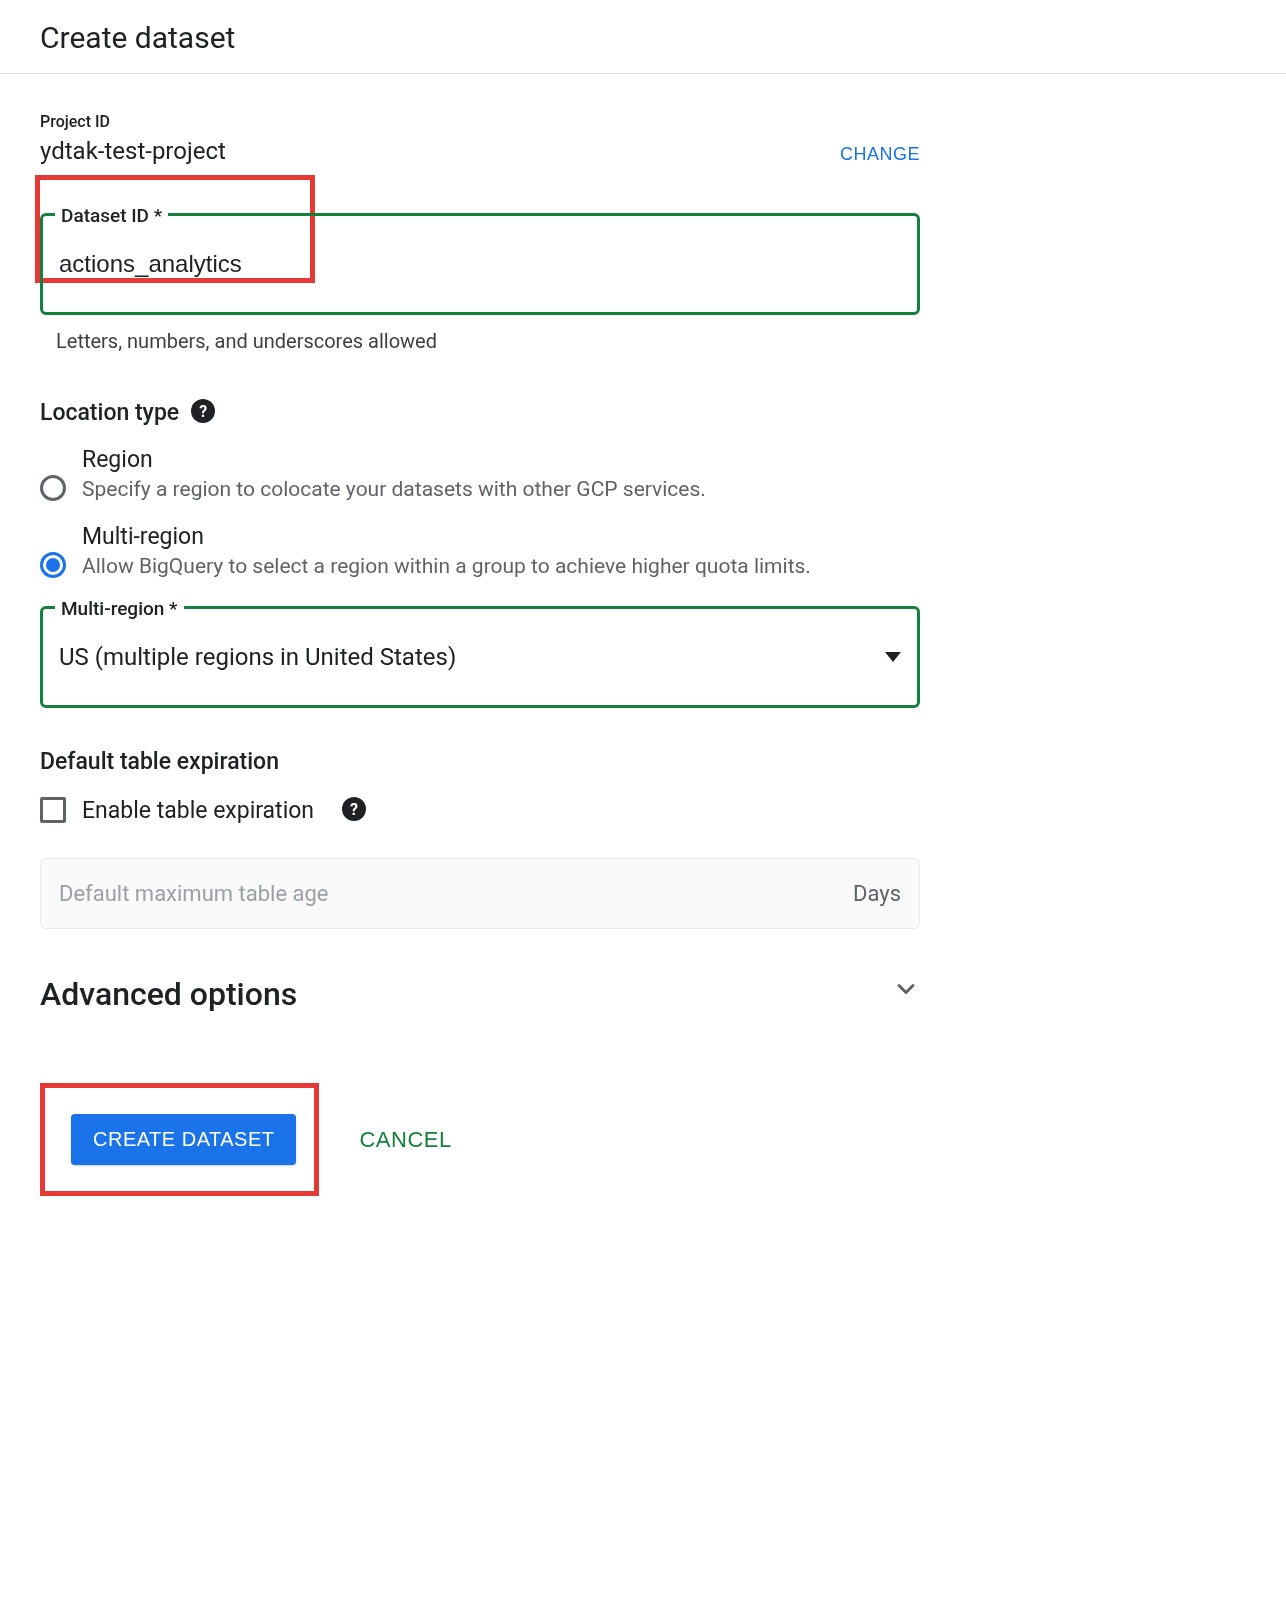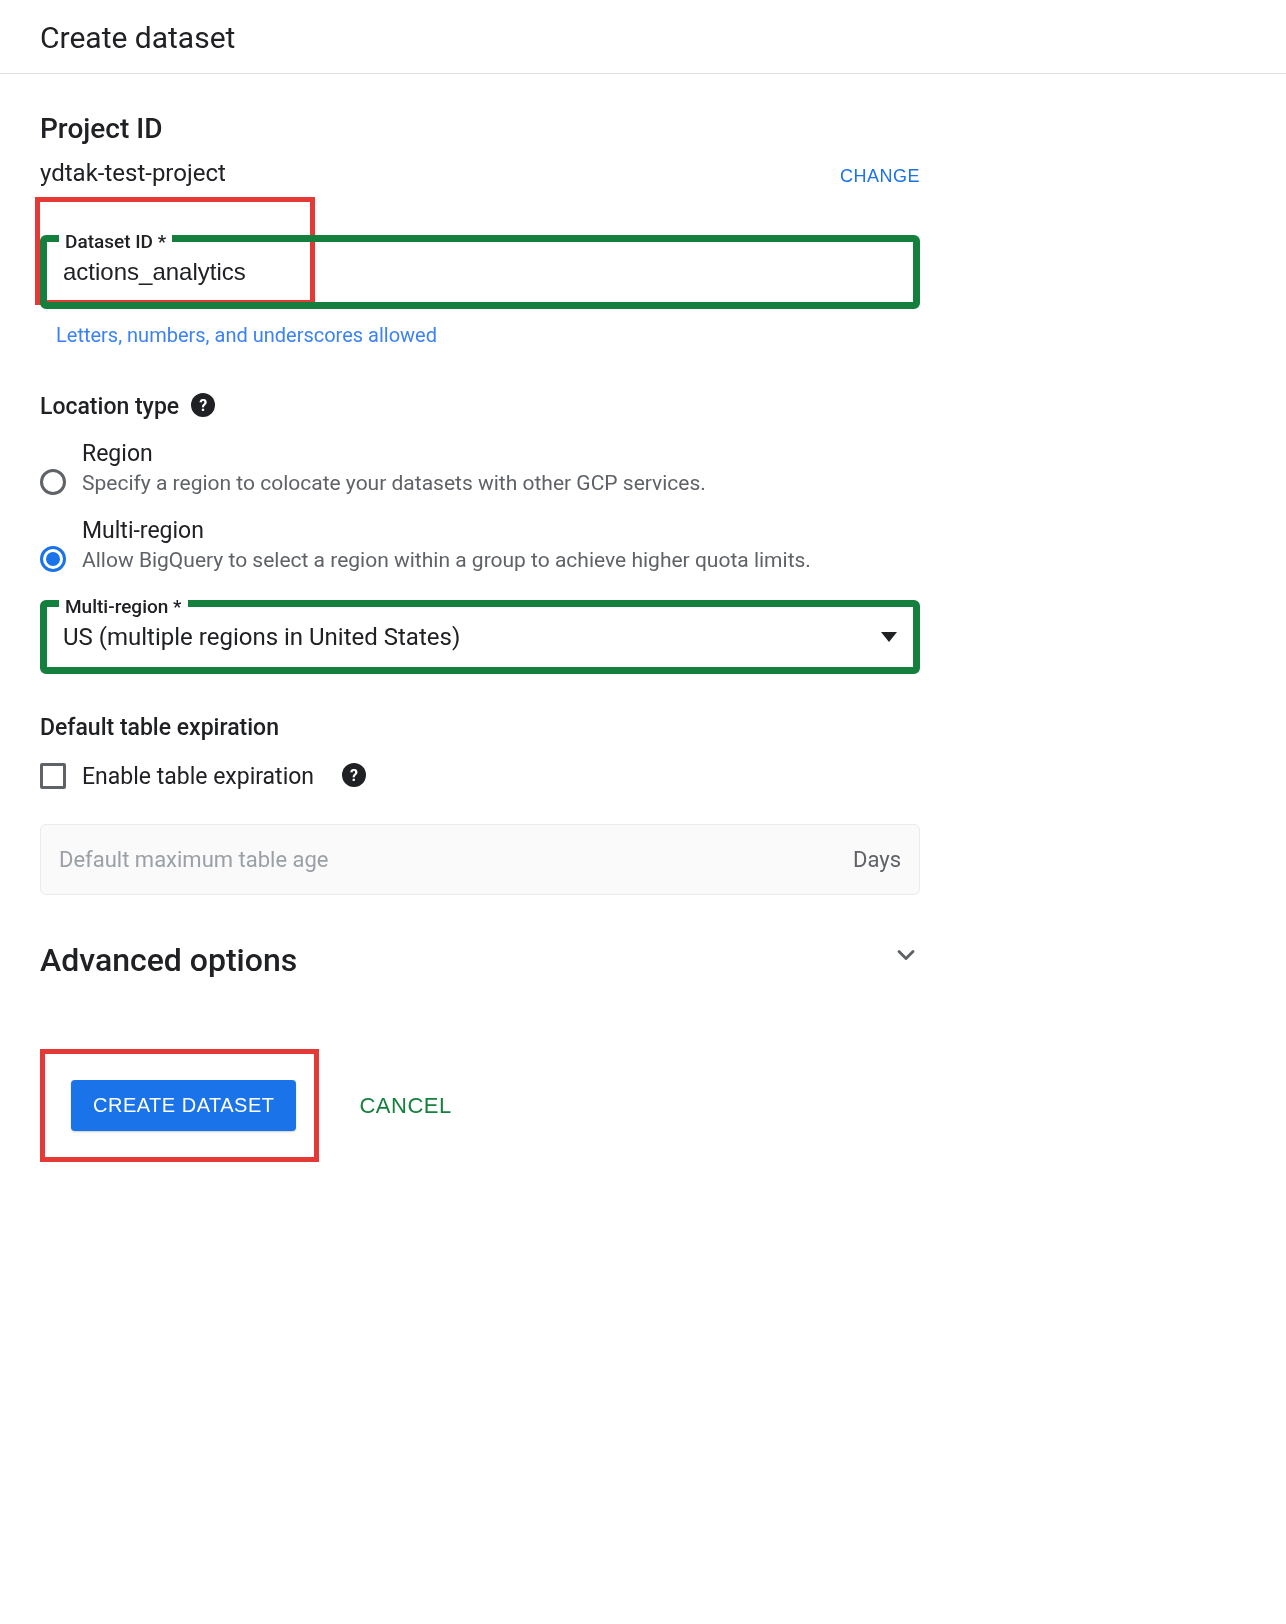--- a/index.html
+++ b/index.html
@@ -24,24 +24,24 @@
     .content {
       padding: 38px 40px 40px 40px;
       max-width: 960px;
     }
     .row-flex {
       display: flex;
       justify-content: space-between;
       align-items: flex-end;
     }
     .label {
-      font-size: 28px;
-      font-weight: 500;
-      color: #202124;
-      margin-bottom: 14px;
+      font-size: 16px;
+      font-weight: 500;
+      color: #202124;
+      margin-bottom: 6px;
     }
     .value-text {
       font-size: 24px;
       font-weight: 400;
       color: #202124;
     }
     .link-btn {
       background: none;
       border: none;
       color: #1a73e8;
@@ -58,23 +58,23 @@
       height: 108px;
       border: 5px solid #e53935;
       pointer-events: none;
     }
     .field-wrap {
       position: relative;
       margin-top: 48px;
     }
     .outlined-field {
       position: relative;
-      border: 7px solid #15803d;
+      border: 3px solid #15803d;
       border-radius: 6px;
-      padding: 16px 16px;
+      padding: 34px 16px;
       display: flex;
       align-items: center;
     }
     .outlined-field .float-label {
       position: absolute;
       top: -12px;
       left: 12px;
       background: #fff;
       padding: 0 6px;
       font-size: 19px;
@@ -88,21 +88,21 @@
       width: 100%;
       color: #202124;
       background: transparent;
     }
     .outlined-field .select-val {
       font-size: 24px;
       flex: 1;
     }
     .helper {
       font-size: 20px;
-      color: #3b82f6;
+      color: #404040;
       margin-top: 14px;
       margin-left: 16px;
     }
     .section-head {
       display: flex;
       gap: 12px;
       margin-top: 46px;
     }
     .section-head .label { margin-bottom: 0; font-size: 23px; }
     .help-icon {

